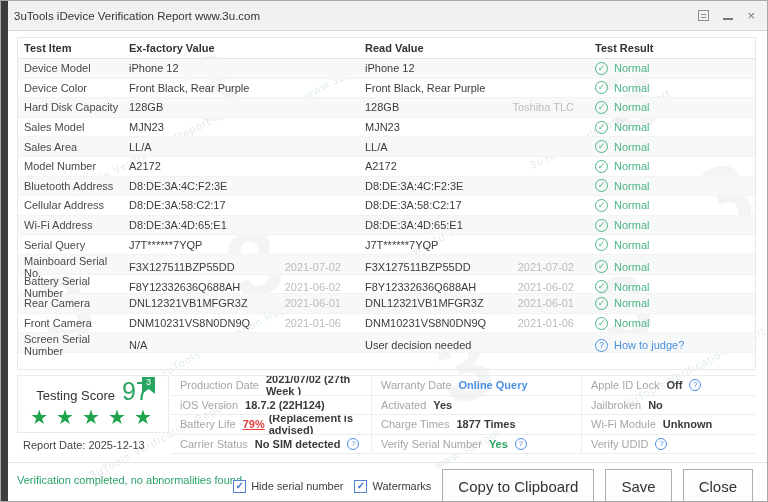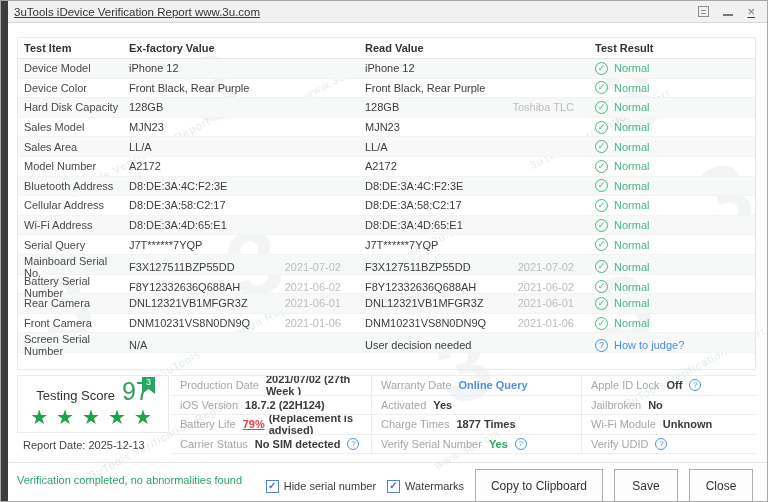--- a/index.html
+++ b/index.html
@@ -6,22 +6,22 @@
   body { font-family:"Liberation Sans", sans-serif; background:#888; }
   #shot {
     position:relative; width:768px; height:502px; background:#fff;
     overflow:hidden; border:1px solid #a8a8a8; font-size:11px; color:#3c3c3c;
   }
   
   .edge-strip { position:absolute; left:0; top:0; width:7px; height:502px; background:#3d3d3d; z-index:4; }
 
   
   .titlebar {
-    position:absolute; left:0; top:0; right:0; height:22px; background:#f1f1f1;
-    border-bottom:1px solid #d7d7d7; z-index:3; display:flex; align-items:center;text-decoration:underline;
+    position:absolute; left:0; top:0; right:0; height:30px; background:#f1f1f1;
+    border-bottom:1px solid #d7d7d7; z-index:3; display:flex; align-items:center;
   }
   .titlebar .title { margin-left:13px; font-size:11.5px; color:#333; }
   .tb-controls { margin-left:auto; margin-right:12px; display:flex; align-items:center; gap:14px; }
   .icon-list { width:11px; height:11px; border:1px solid #8d8d8d; position:relative; cursor:default; }
   .icon-list::before, .icon-list::after { content:""; position:absolute; left:2px; right:2px; height:1px; background:#8d8d8d; }
   .icon-list::before { top:3px; } .icon-list::after { top:6px; }
   .icon-min { width:10px; height:10px; border-bottom:2px solid #777; margin-bottom:2px; }
   .icon-close { font-size:13px; color:#777; line-height:10px; }
 
   
@@ -108,21 +108,21 @@
   .footline { position:absolute; left:0; right:0; top:461px; height:1px; background:#e6e6e6; }
   .footmsg { position:absolute; left:16px; top:473px; color:#2ba46a; }
   .footctrl { position:absolute; right:14px; top:468px; display:flex; align-items:center; gap:11px; }
   .chk { display:flex; align-items:center; gap:5px; cursor:pointer; }
   .chkbox {
     width:13px; height:13px; border:1px solid #4f83d1; background:#fff;
     display:inline-flex; align-items:center; justify-content:center;
   }
   .chkbox b { font-size:10px; color:#3b6fd4; line-height:1; }
   .btn {
-    height:34px; border:1px solid #aeaeae; background:#fdfdfd; color:#333; font-size:12px;
+    height:34px; border:1px solid #aeaeae; background:#fdfdfd; color:#333; font-size:15px;
     display:inline-flex; align-items:center; justify-content:center; padding:0 15px; cursor:pointer;
   }
   .btn.narrow { min-width:64px; }
 </style>
 </head>
 <body>
 
 <div id="shot">
 
   <div class="wm wm-logo wl1">3</div>

